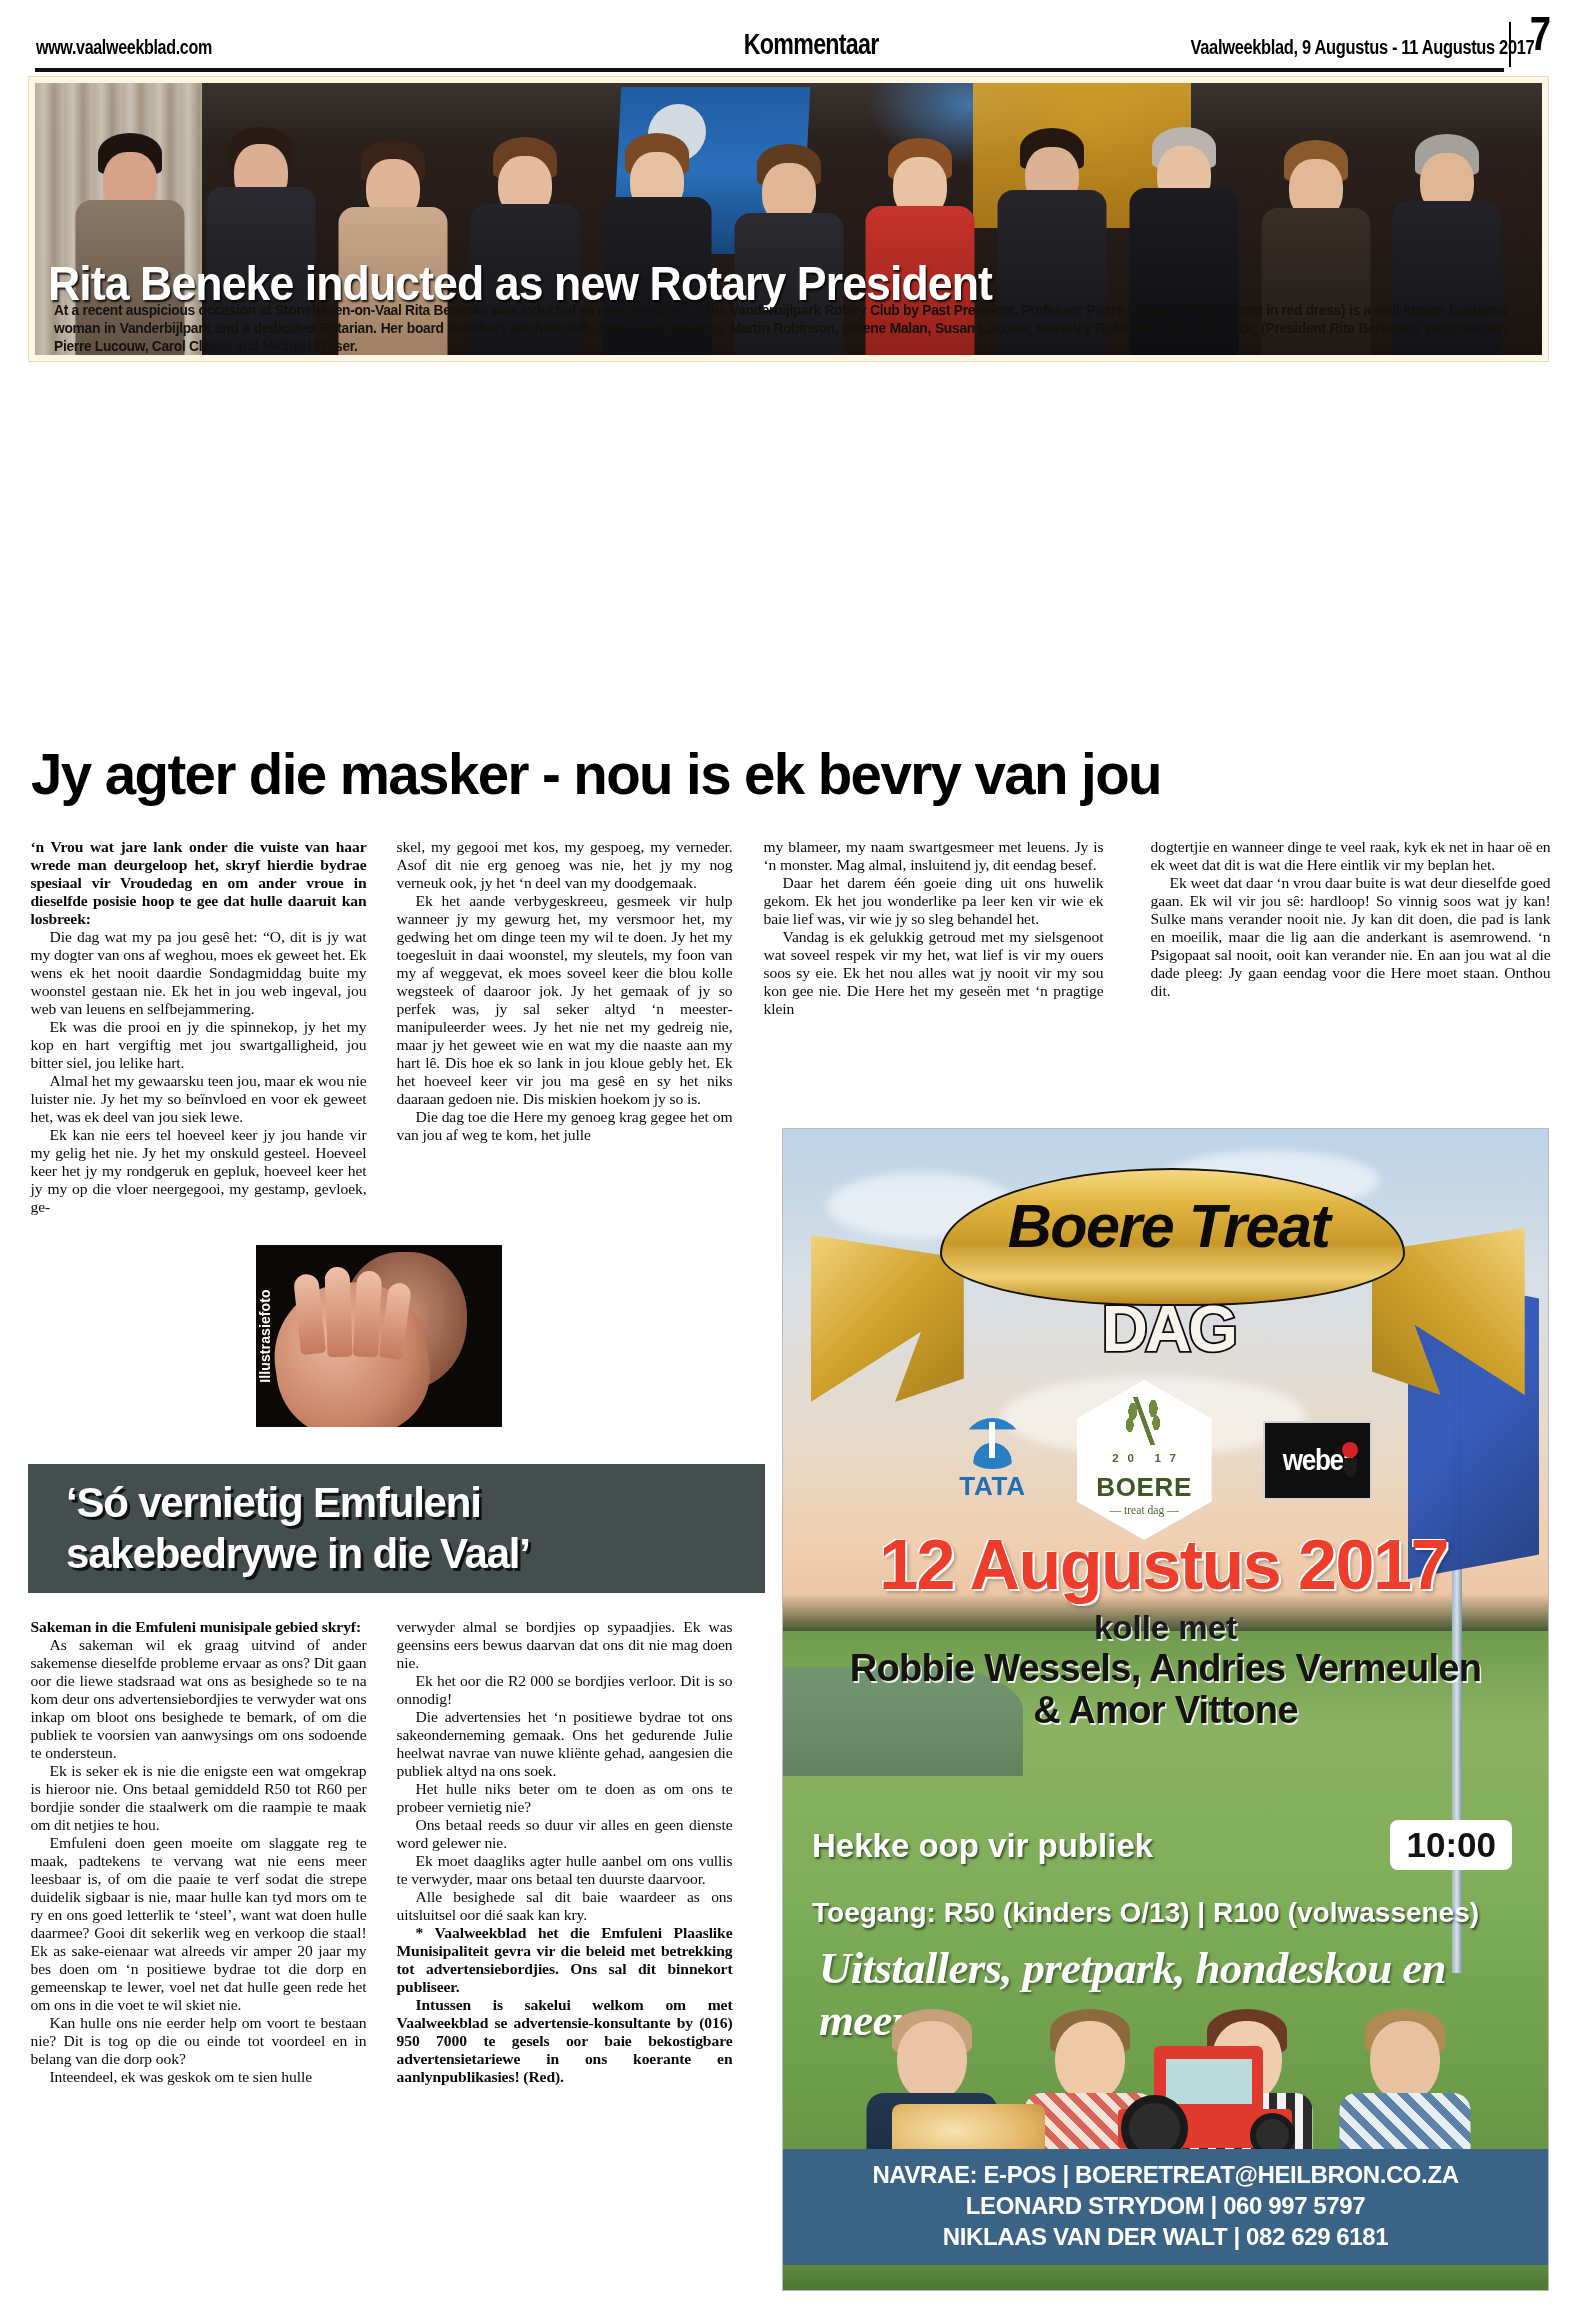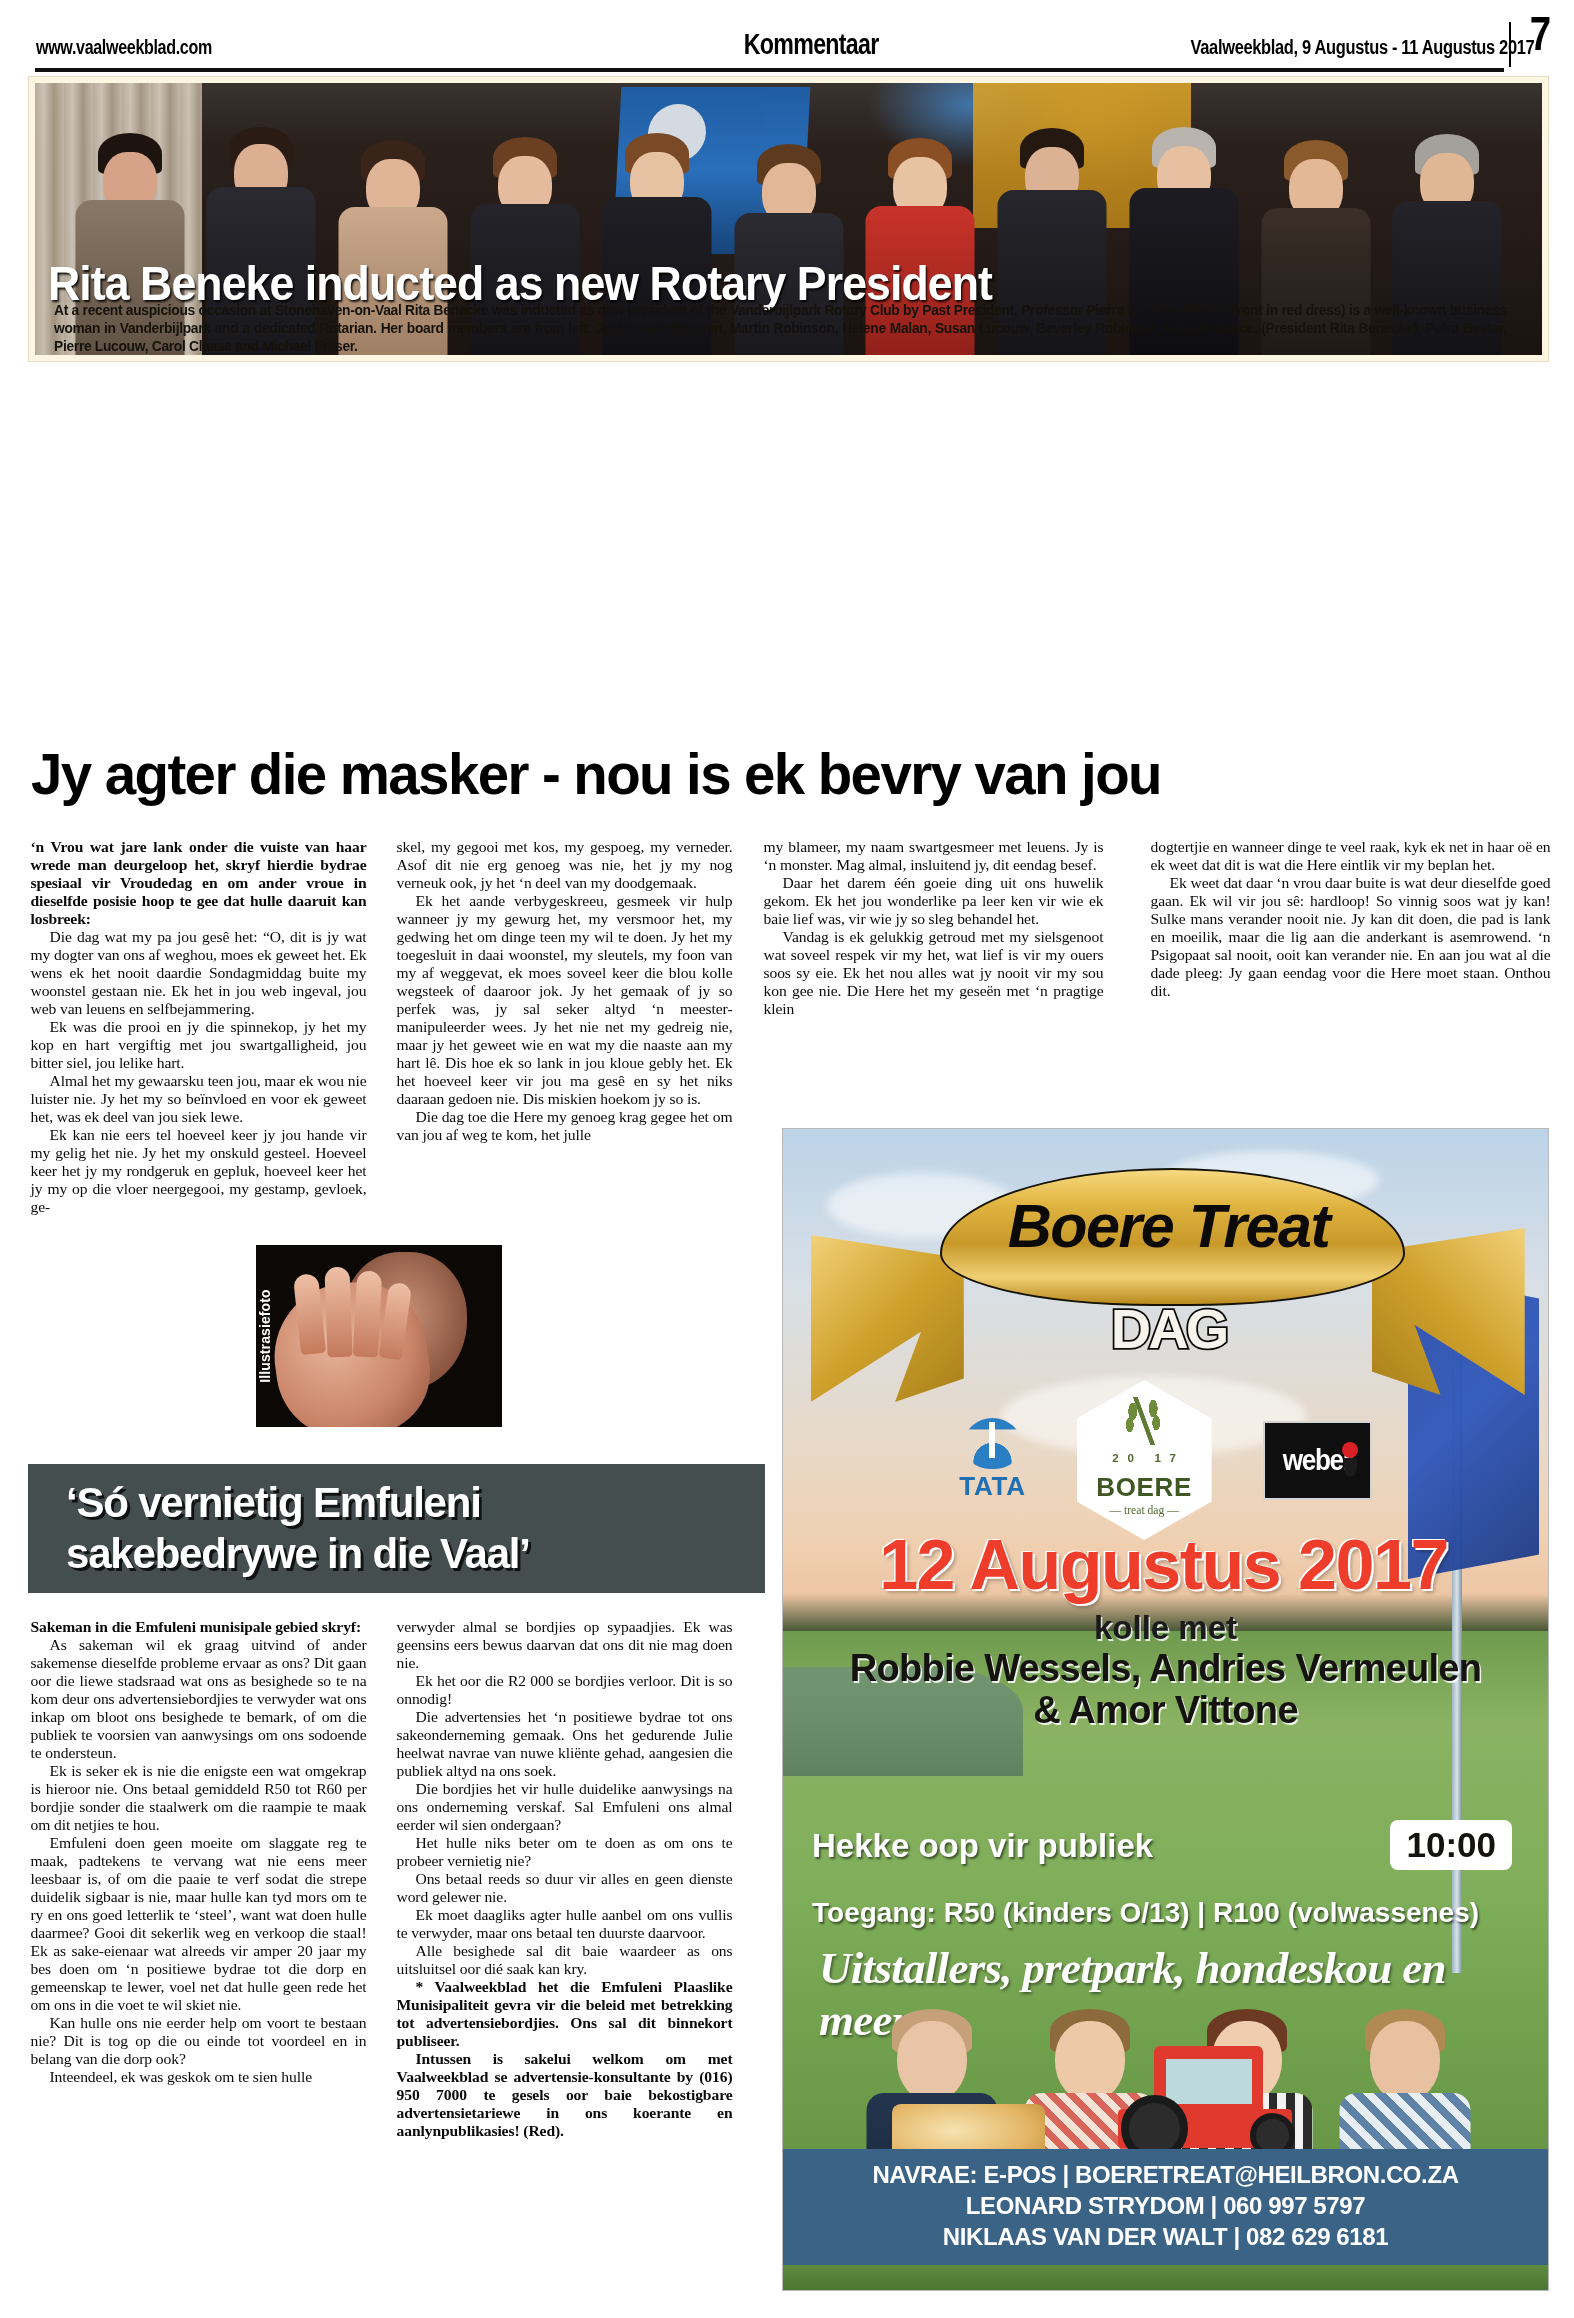--- a/index.html
+++ b/index.html
@@ -361,21 +361,21 @@
     color: #0b0a06;
     letter-spacing: -1.5px;
     font-style: italic;
     z-index: 4;
   }
   .ribbon-dag {
     position: absolute; left: 0; right: 0; top: 134px;
     text-align: center;
     font-family: "Liberation Sans", sans-serif;
     font-weight: 700;
-    font-size: 56px;
+    font-size: 64px;
     line-height: 80px;
     color: #f7f4ee;
     letter-spacing: -2.9px;
     -webkit-text-stroke: 3.6px #0b0a06;
     paint-order: stroke fill;
     z-index: 5;
   }
 
   .ad-logos {
     position: absolute; left: 0; right: 0; top: 269px; height: 124px;
@@ -699,21 +699,20 @@
     <p>As sakeman wil ek graag uitvind of ander sakemense dieselfde probleme ervaar as ons? Dit gaan oor die liewe stadsraad wat ons as besighede so te na kom deur ons advertensiebordjies te verwyder wat ons inkap om bloot ons besighede te bemark, of om die publiek te voorsien van aanwysings om ons sodoende te ondersteun.</p>
     <p>Ek is seker ek is nie die enigste een wat omgekrap is hieroor nie. Ons betaal gemiddeld R50 tot R60 per bordjie sonder die staalwerk om die raampie te maak om dit netjies te hou.</p>
     <p>Emfuleni doen geen moeite om slaggate reg te maak, padtekens te vervang wat nie eens meer leesbaar is, of om die paaie te verf sodat die strepe duidelik sigbaar is nie, maar hulle kan tyd mors om te ry en ons goed letterlik te ‘steel’, want wat doen hulle daarmee? Gooi dit sekerlik weg en verkoop die staal! Ek as sake-eienaar wat alreeds vir amper 20 jaar my bes doen om ‘n positiewe bydrae tot die dorp en gemeenskap te lewer, voel net dat hulle geen rede het om ons in die voet te wil skiet nie.</p>
     <p>Kan hulle ons nie eerder help om voort te bestaan nie? Dit is tog op die ou einde tot voordeel en in belang van die dorp ook?</p>
     <p>Inteendeel, ek was geskok om te sien hulle</p>
   </div>
   <div class="col small d2">
     <p class="noind">verwyder almal se bordjies op sypaadjies. Ek was geensins eers bewus daarvan dat ons dit nie mag doen nie.</p>
     <p>Ek het oor die R2 000 se bordjies verloor. Dit is so onnodig!</p>
     <p>Die advertensies het ‘n positiewe bydrae tot ons sakeonderneming gemaak. Ons het gedurende Julie heelwat navrae van nuwe kliënte gehad, aangesien die publiek altyd na ons soek.</p>
-    <p>Die bordjies het vir hulle duidelike aanwysings na ons onderneming verskaf. Sal Emfuleni ons almal eerder wil sien ondergaan?</p>
     <p>Het hulle niks beter om te doen as om ons te probeer vernietig nie?</p>
     <p>Ons betaal reeds so duur vir alles en geen dienste word gelewer nie.</p>
     <p>Ek moet daagliks agter hulle aanbel om ons vullis te verwyder, maar ons betaal ten duurste daarvoor.</p>
     <p>Alle besighede sal dit baie waardeer as ons uitsluitsel oor dié saak kan kry.</p>
     <p class="bold">* Vaalweekblad het die Emfuleni Plaaslike Munisipaliteit gevra vir die beleid met betrekking tot advertensiebordjies. Ons sal dit binnekort publiseer.</p>
     <p class="bold">Intussen is sakelui welkom om met Vaalweekblad se advertensie-konsultante by (016) 950 7000 te gesels oor baie bekostigbare advertensietariewe in ons koerante en aanlynpublikasies! (Red).</p>
   </div>
 </div>
 
 <div class="ad">

